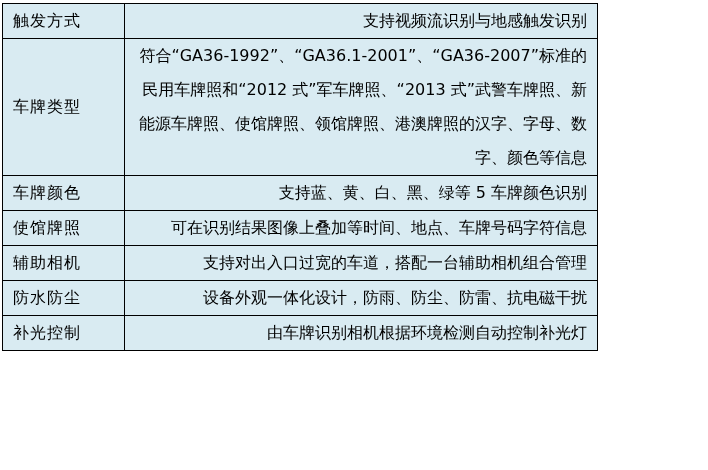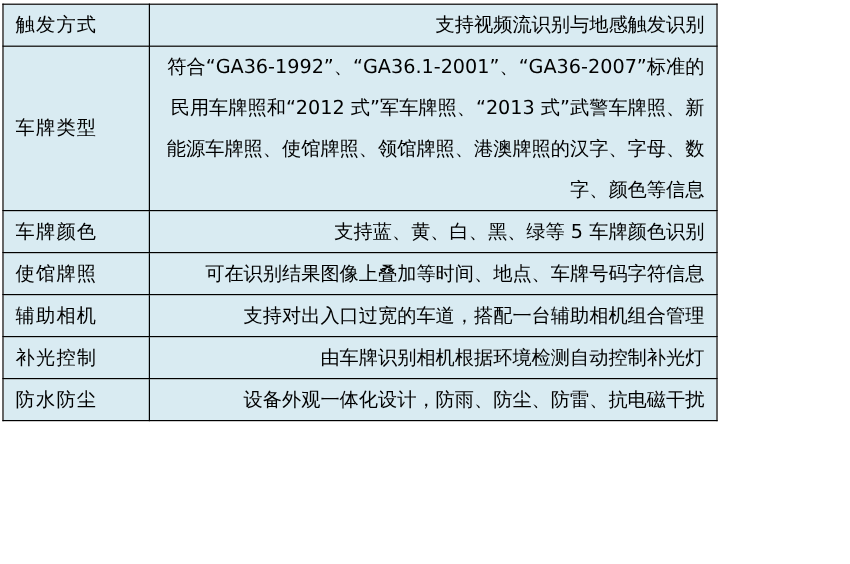--- a/index.html
+++ b/index.html
@@ -70,22 +70,22 @@
   </tr>
 
   <tr>
     <td class="label-cell">辅助相机</td>
     <td class="value-cell">支持对出入口过宽的车道，搭配一台辅助相机组合管理</td>
   </tr>
 
 
 
   <tr>
-    <td class="label-cell">补光控制</td>
-    <td class="value-cell">由车牌识别相机根据环境检测自动控制补光灯</td>
+    <td class="label-cell">防水防尘</td>
+    <td class="value-cell">设备外观一体化设计，防雨、防尘、防雷、抗电磁干扰</td>
   </tr>
 
   <tr>
-    <td class="label-cell">防水防尘</td>
-    <td class="value-cell">设备外观一体化设计，防雨、防尘、防雷、抗电磁干扰</td>
+    <td class="label-cell">补光控制</td>
+    <td class="value-cell">由车牌识别相机根据环境检测自动控制补光灯</td>
   </tr>
 </tbody>
 </table>
 
 </body></html>

